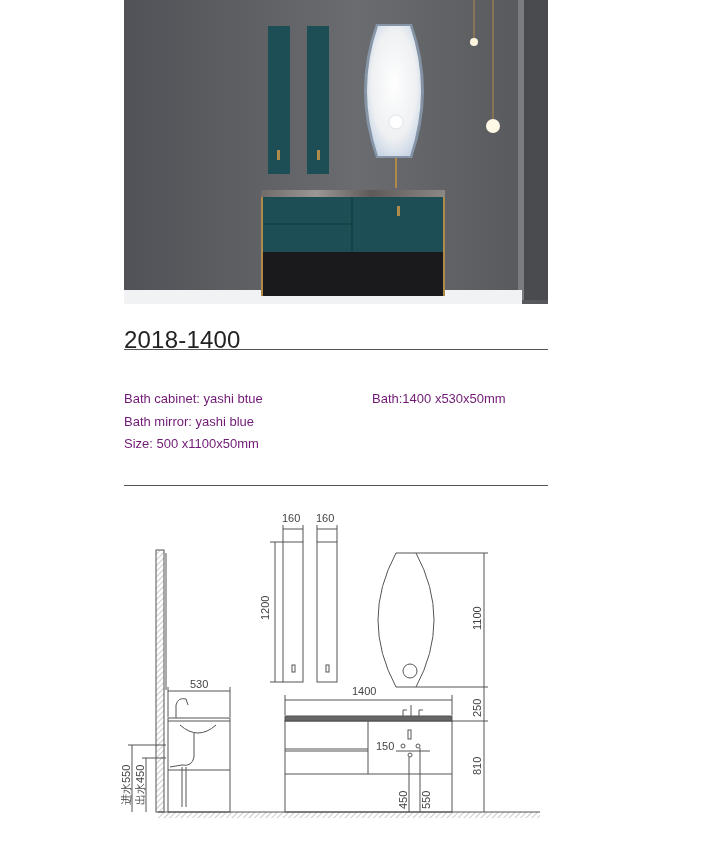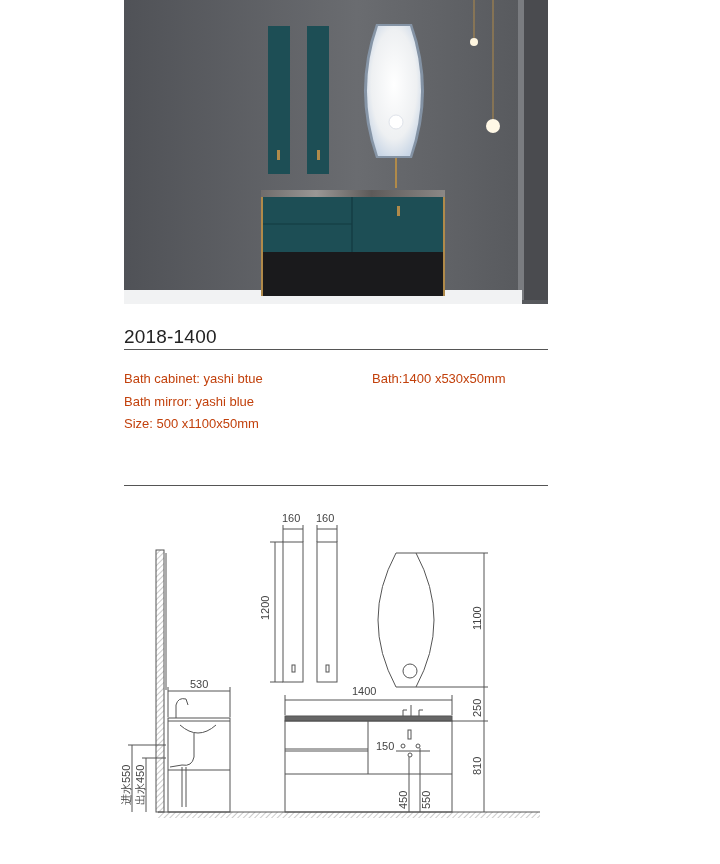--- a/index.html
+++ b/index.html
@@ -1,24 +1,24 @@
 <!DOCTYPE html>
 <html><head>
 <meta charset="utf-8">
 <style>
   * { box-sizing: border-box; margin: 0; padding: 0; }
   html, body { width: 720px; height: 864px; background: #ffffff; overflow: hidden; }
   body { position: relative; font-family: "Liberation Sans", sans-serif; color: #333; }
   .photo { position: absolute; left: 124px; top: 0; width: 424px; height: 304px; overflow: hidden; }
   .photo svg { display: block; }
-  .model { position: absolute; left: 124px; top: 326px; font-size: 19px; color: #222; letter-spacing: 0.2px; }
+  .model { position: absolute; left: 124px; top: 326px; font-size: 24px; color: #222; letter-spacing: 0.2px; }
   .rule { position: absolute; left: 124px; width: 424px; height: 0; border-top: 1.5px solid #555; }
   .rule.r1 { top: 349px; }
   .rule.r2 { top: 485px; }
-  .spec-col { position: absolute; top: 368px; font-size: 13px; color: #c2410c; line-height: 22.5px; }
+  .spec-col { position: absolute; top: 388px; font-size: 13px; color: #701a75; line-height: 22.5px; }
   .spec-col.left { left: 124px; }
   .spec-col.right { left: 372px; }
   .spec-col div { white-space: nowrap; }
   .diagram { position: absolute; left: 120px; top: 505px; width: 440px; height: 330px; }
   .diagram svg { display: block; }
   .dim { font-family: "Liberation Sans", sans-serif; font-size: 11px; fill: #444; }
 </style>
 </head>
 <body>
 

